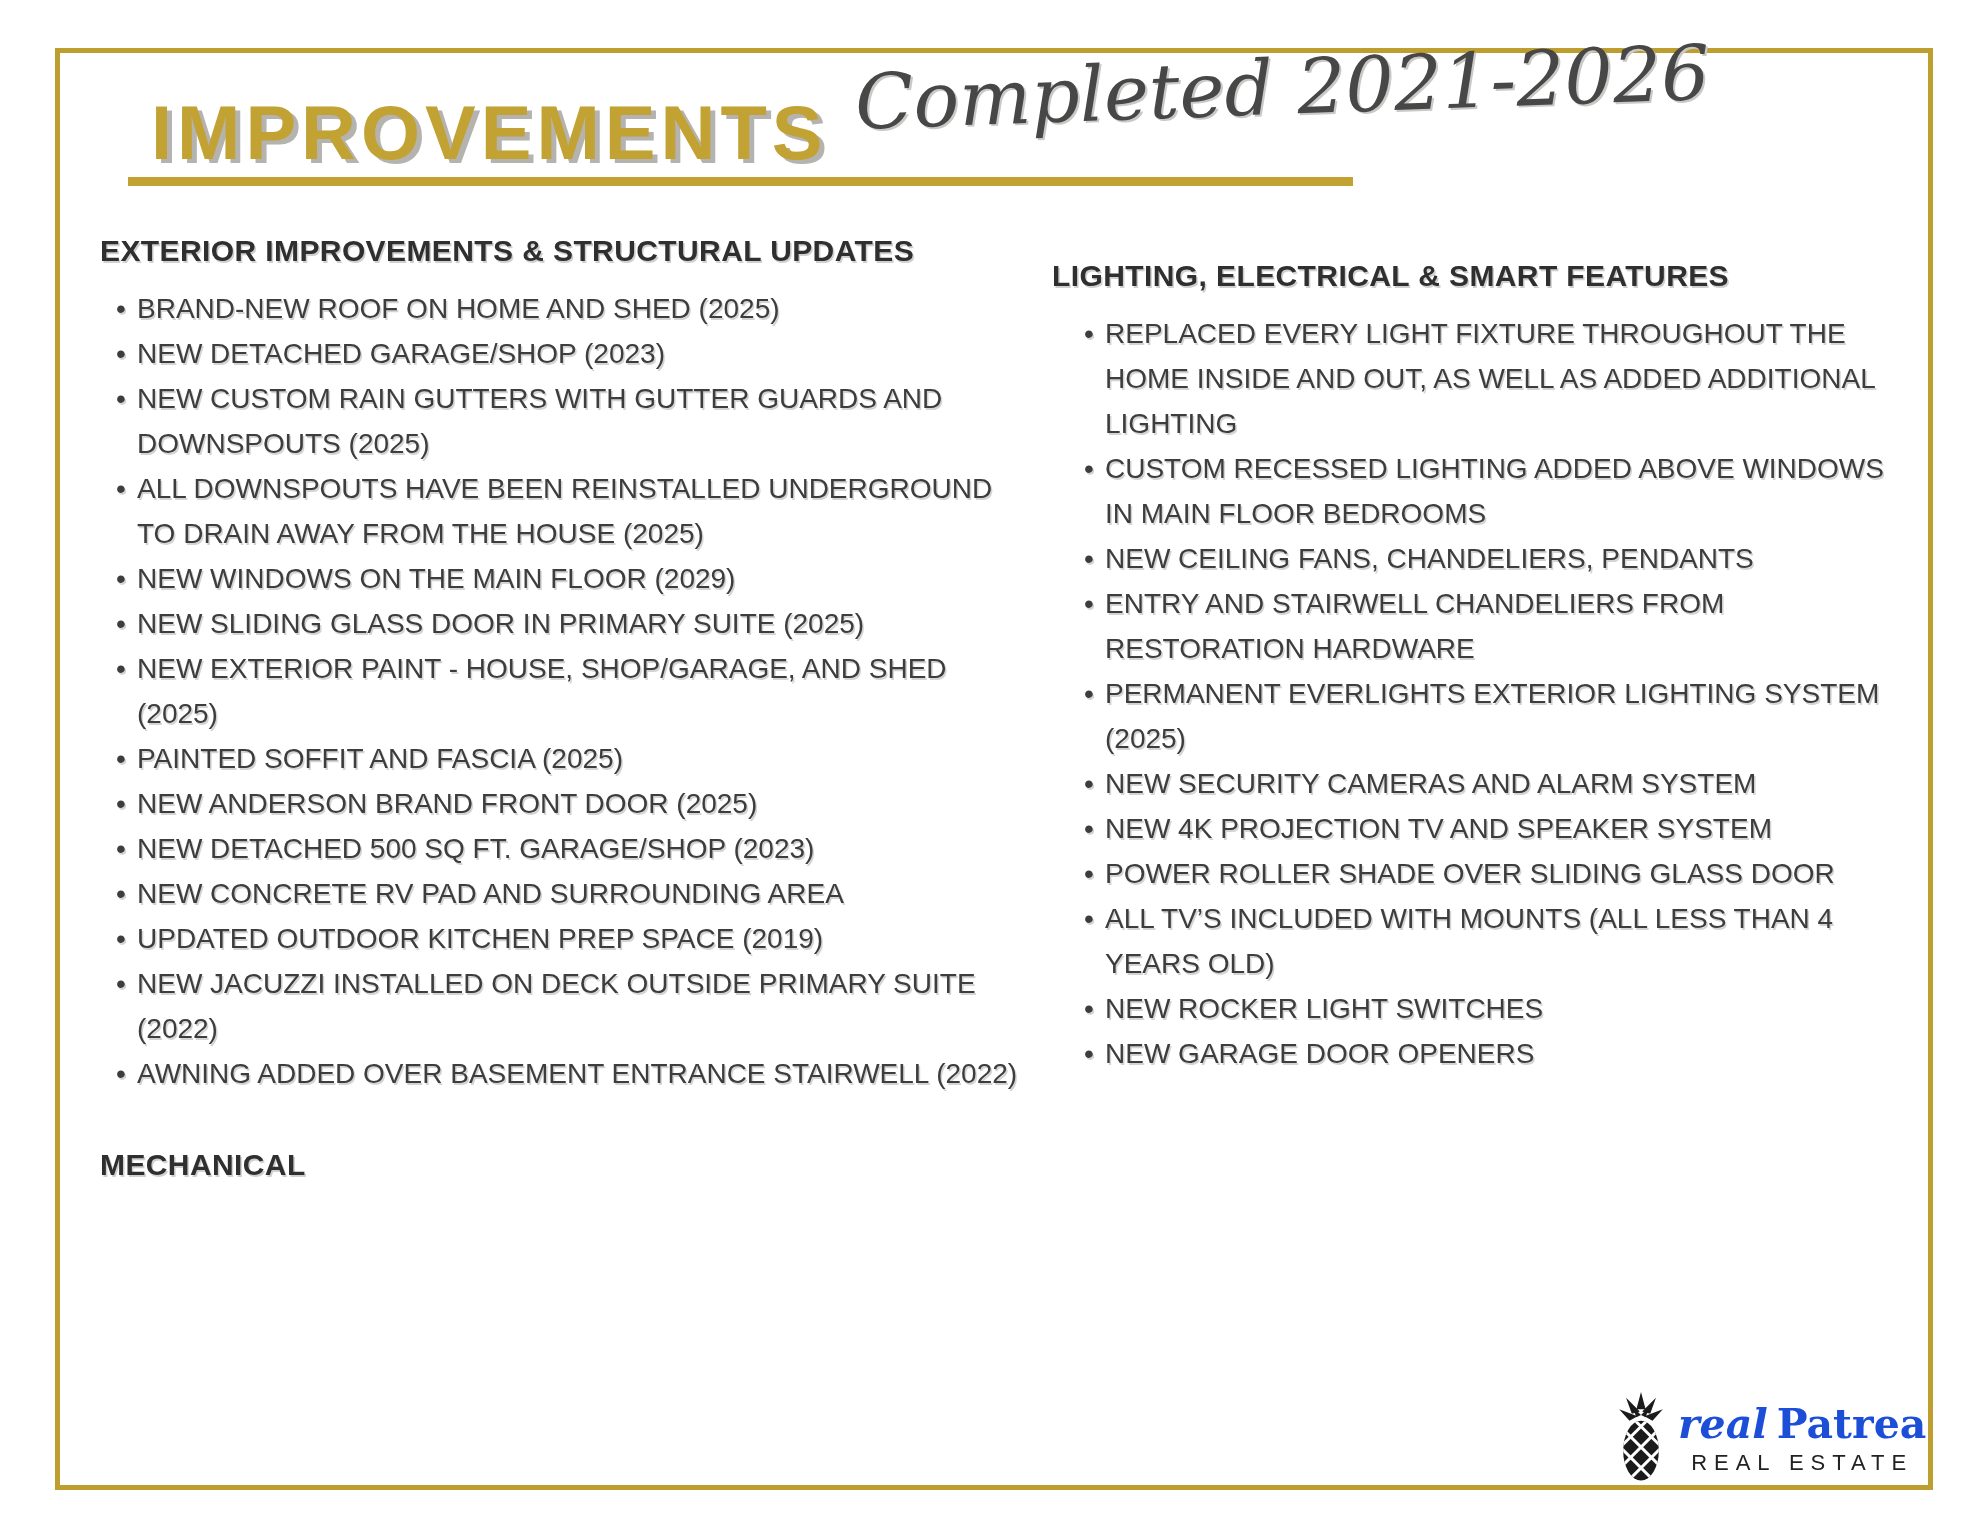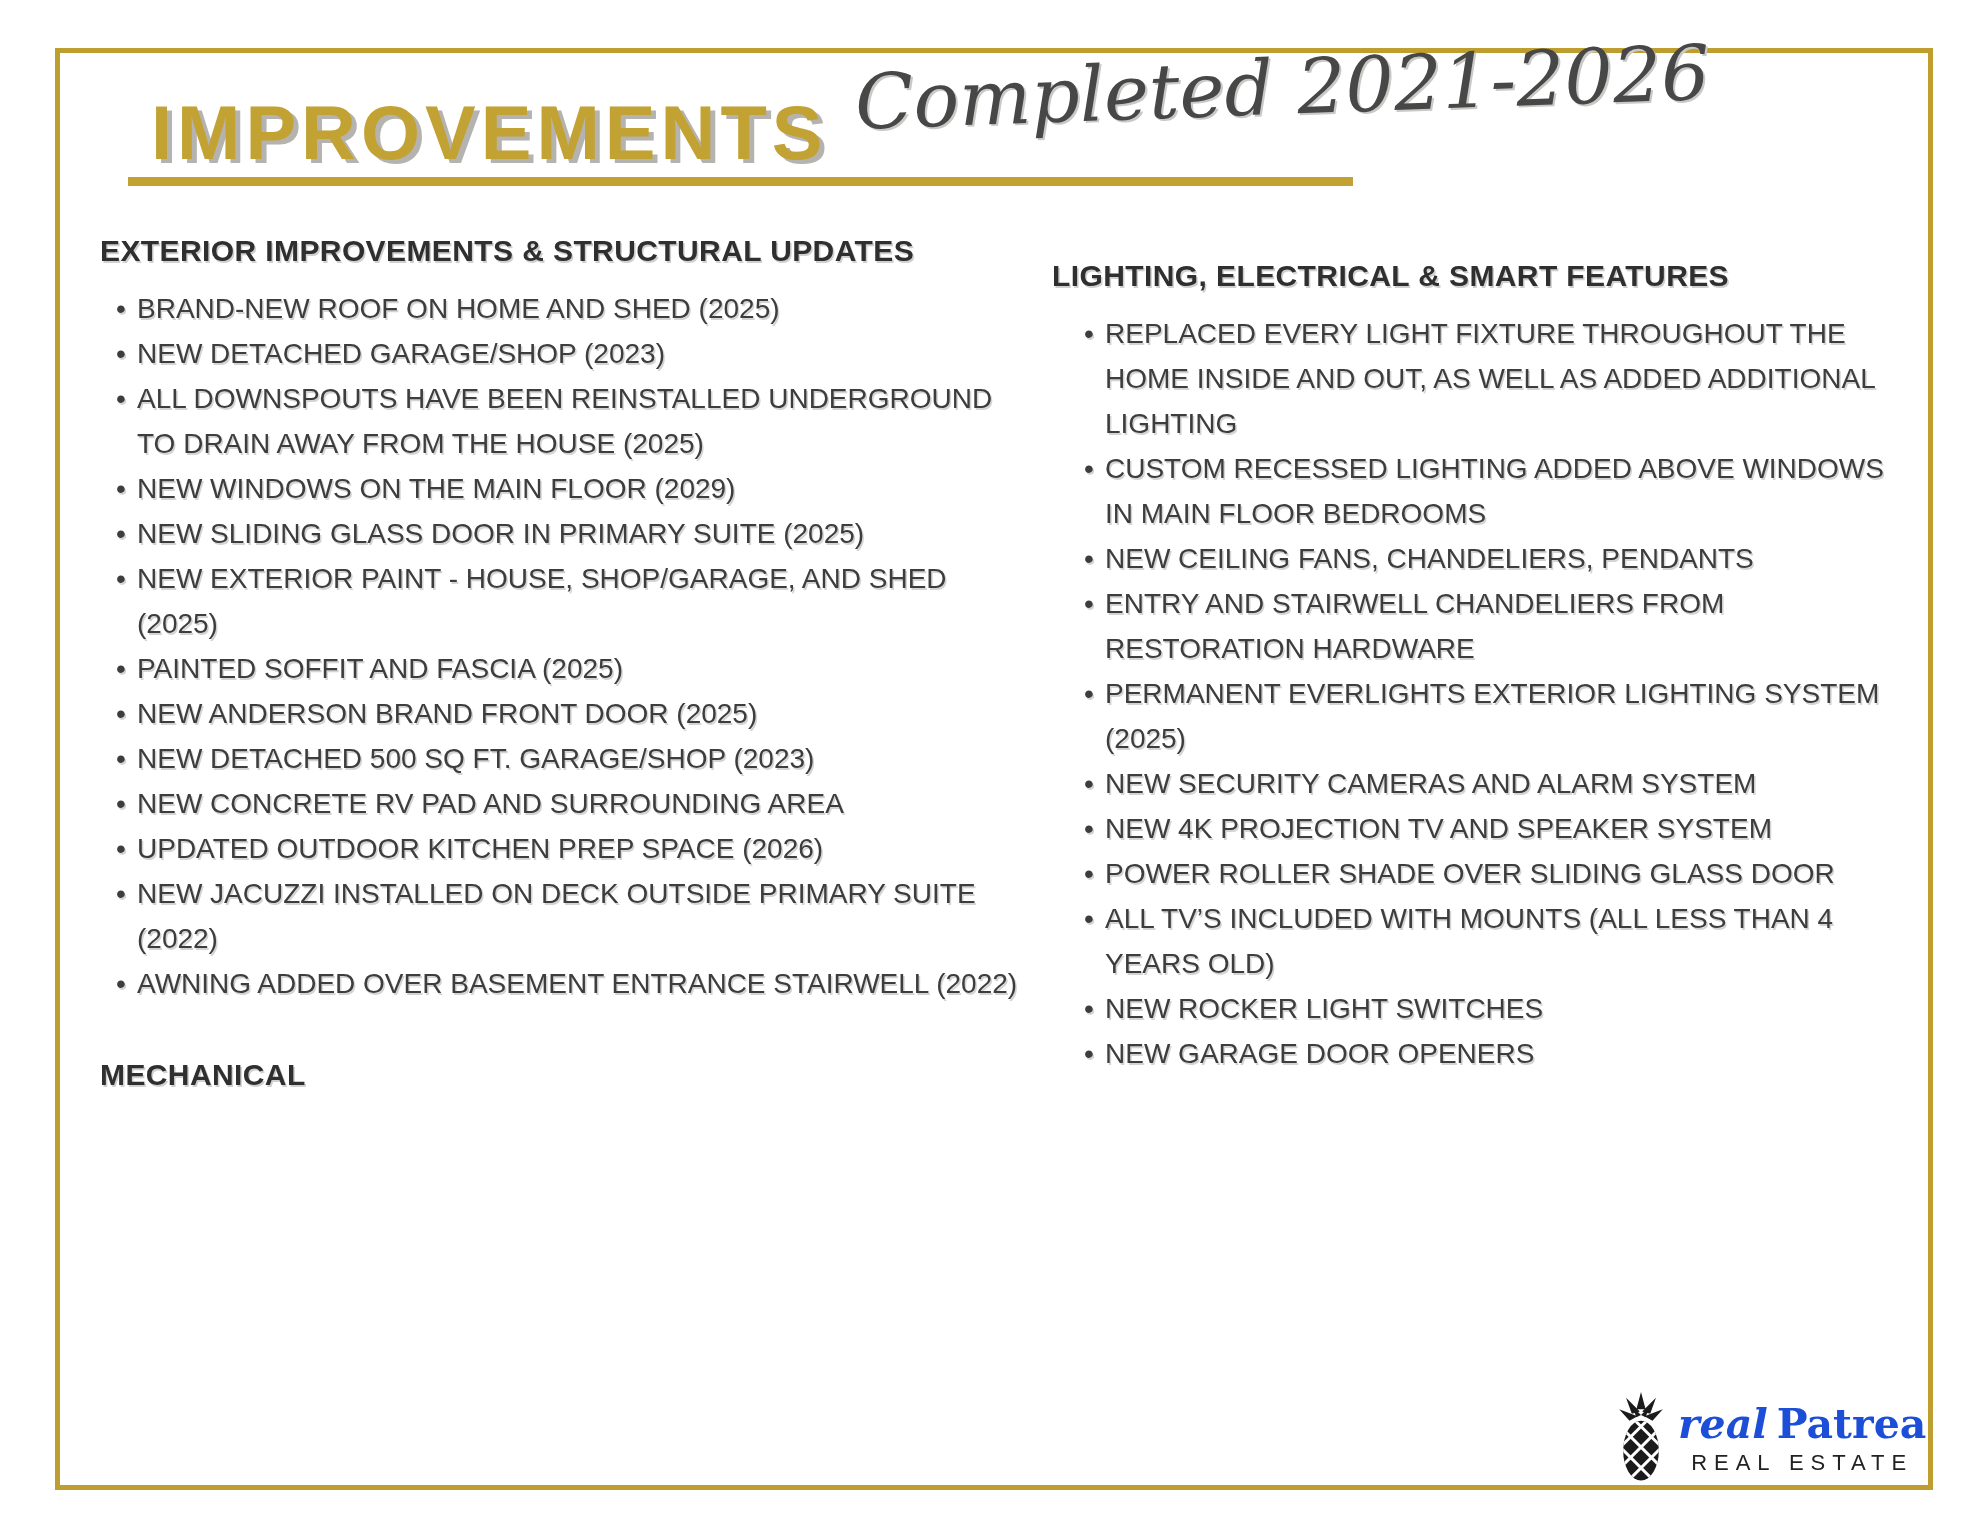--- a/index.html
+++ b/index.html
@@ -74,29 +74,30 @@
 
 <h1 class="title">IMPROVEMENTS</h1>
 <div class="subtitle">Completed 2021-2026</div>
 <div class="gold-rule"></div>
 
 <section class="col col-left">
   <h2>EXTERIOR IMPROVEMENTS &amp; STRUCTURAL UPDATES</h2>
   <ul class="items">
       <li>BRAND-NEW ROOF ON HOME AND SHED (2025)</li>
       <li>NEW DETACHED GARAGE/SHOP (2023)</li>
+      <li>NEW CUSTOM RAIN GUTTERS WITH GUTTER GUARDS AND DOWNSPOUTS (2025)</li>
       <li>ALL DOWNSPOUTS HAVE BEEN REINSTALLED UNDERGROUND TO DRAIN AWAY FROM THE HOUSE (2025)</li>
       <li>NEW WINDOWS ON THE MAIN FLOOR (2029)</li>
       <li>NEW SLIDING GLASS DOOR IN PRIMARY SUITE (2025)</li>
       <li>NEW EXTERIOR PAINT - HOUSE, SHOP/GARAGE, AND SHED (2025)</li>
       <li>PAINTED SOFFIT AND FASCIA (2025)</li>
       <li>NEW ANDERSON BRAND FRONT DOOR (2025)</li>
       <li>NEW DETACHED 500 SQ FT. GARAGE/SHOP (2023)</li>
       <li>NEW CONCRETE RV PAD AND SURROUNDING AREA</li>
-      <li>UPDATED OUTDOOR KITCHEN PREP SPACE (2026)</li>
+      <li>UPDATED OUTDOOR KITCHEN PREP SPACE (2019)</li>
       <li>NEW JACUZZI INSTALLED ON DECK OUTSIDE  PRIMARY SUITE (2022)</li>
       <li>AWNING ADDED OVER BASEMENT ENTRANCE STAIRWELL (2022)</li>
     </ul>
 
   <h2 class="mechanical">MECHANICAL</h2>
 </section>
 
 <section class="col col-right">
   <h2>LIGHTING, ELECTRICAL &amp; SMART FEATURES</h2>
   <ul class="items">

